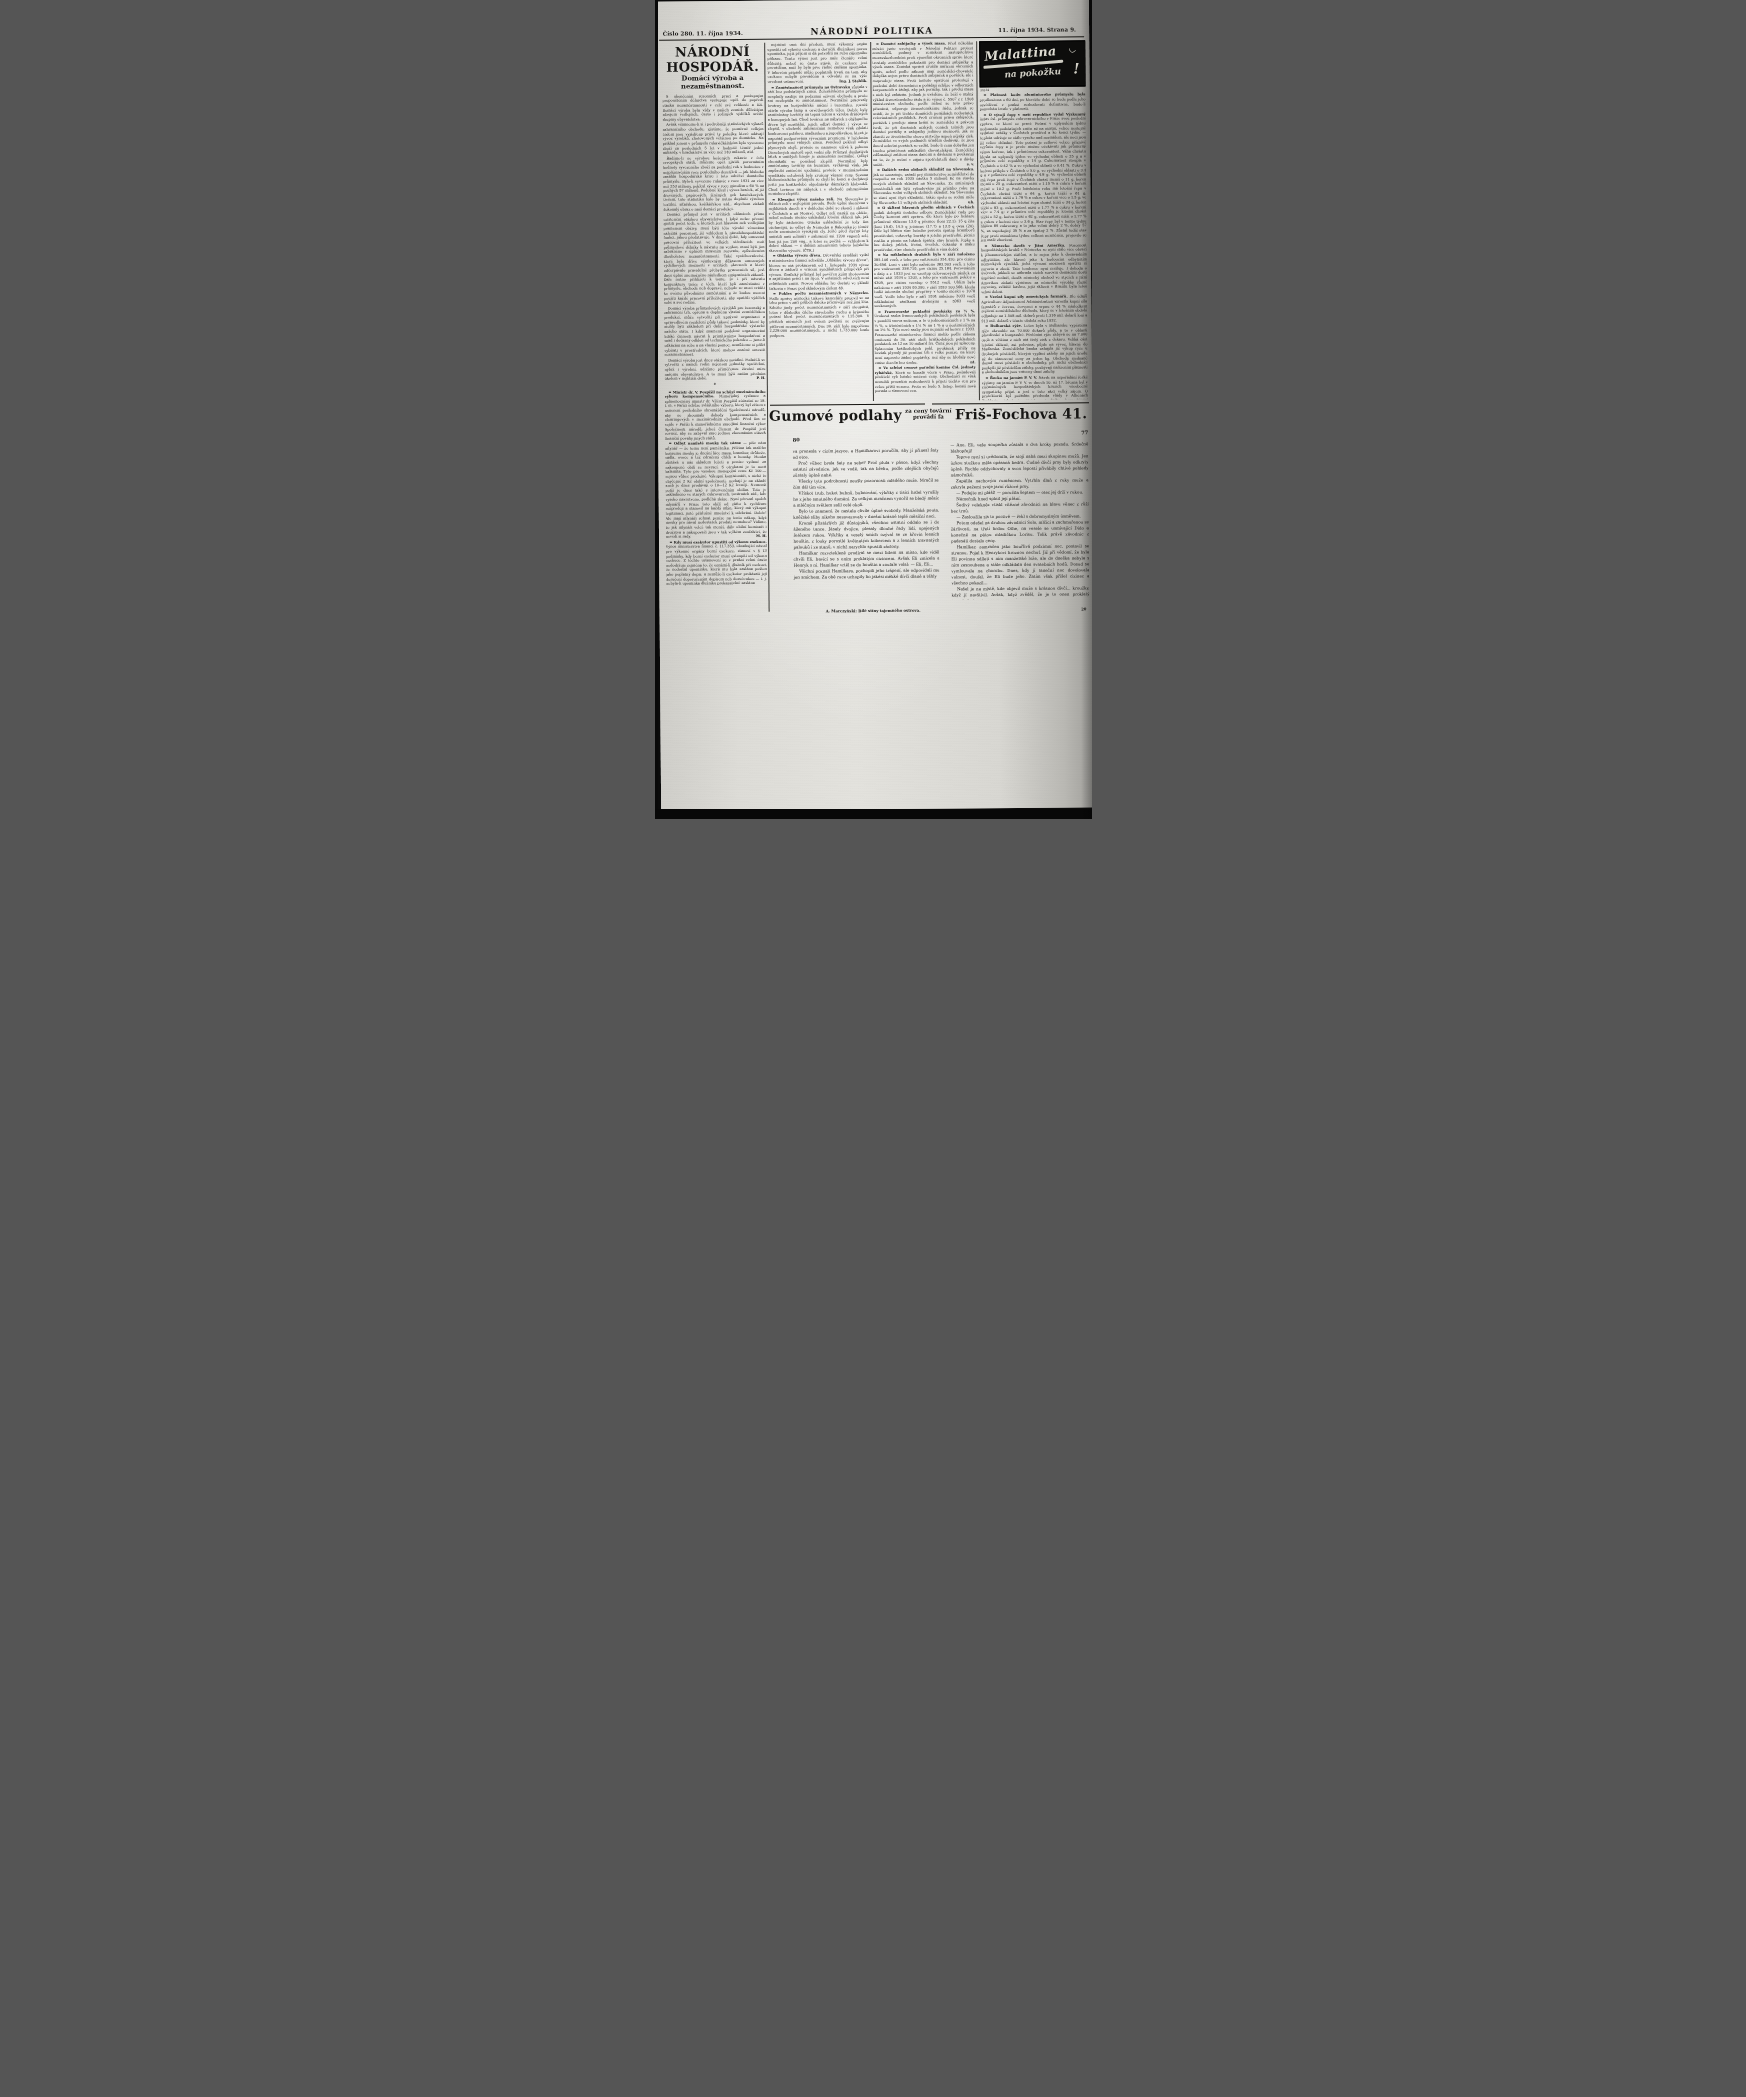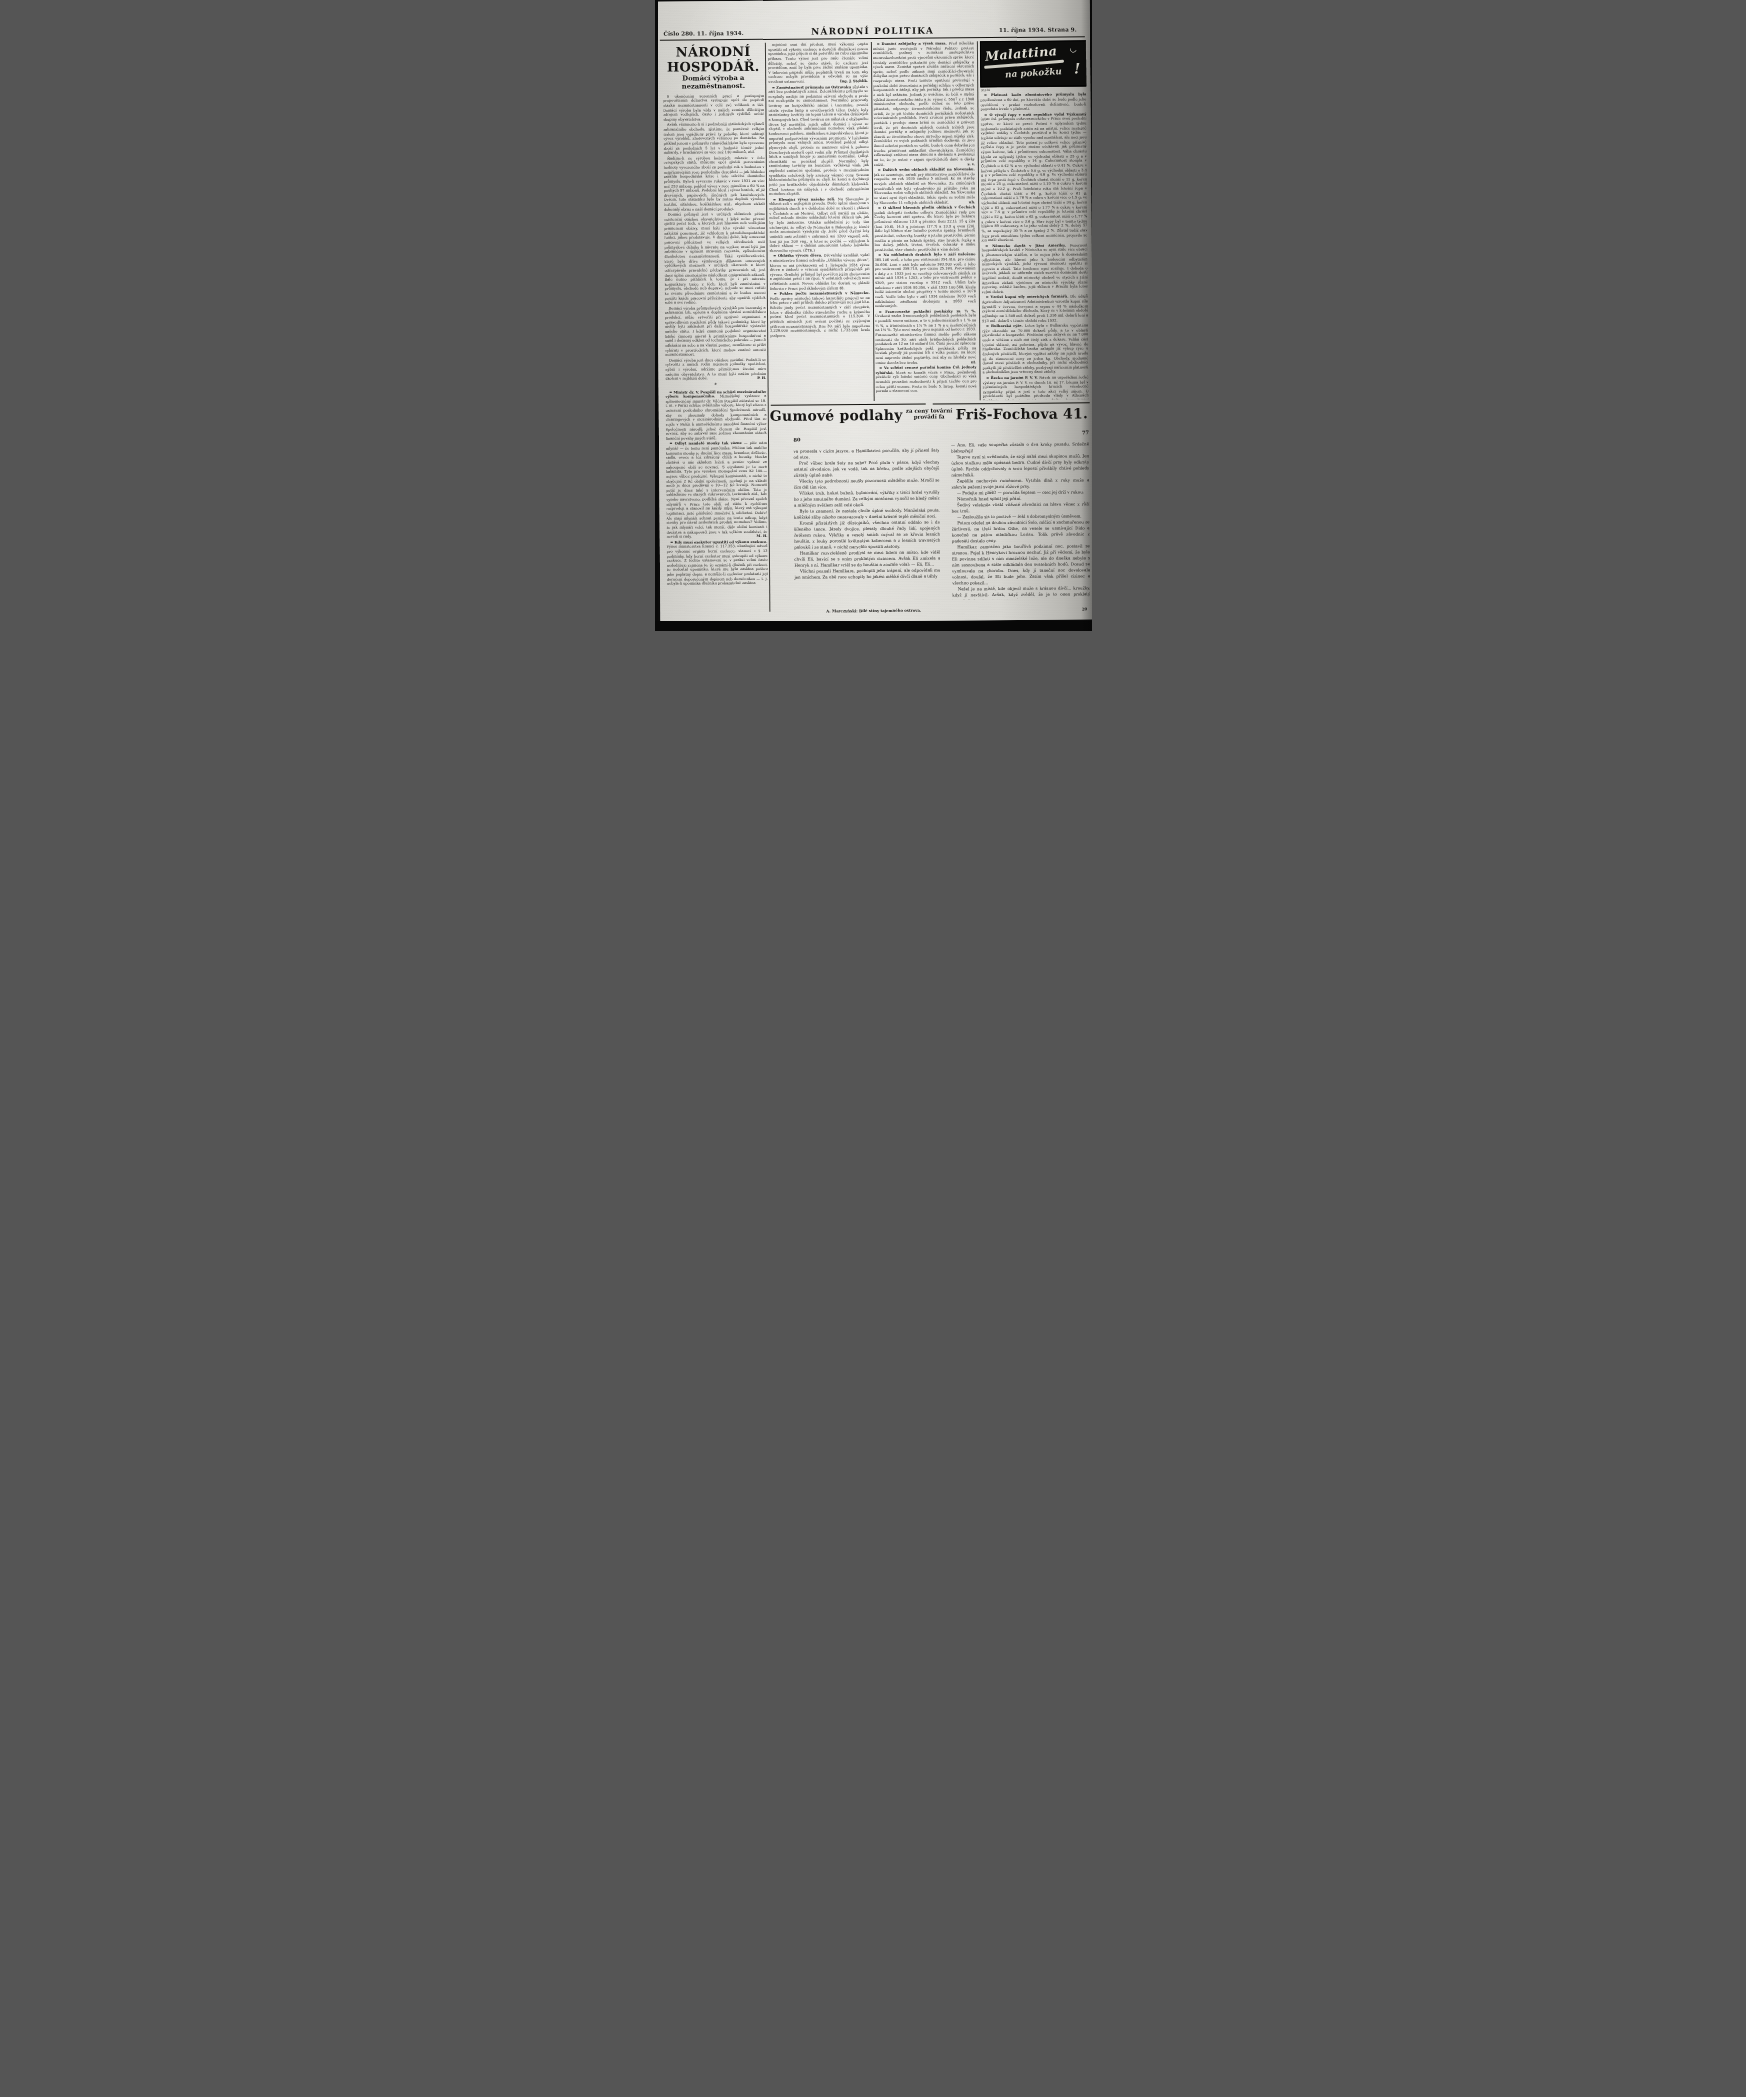--- a/index.html
+++ b/index.html
@@ -1,16 +1,16 @@
 <!DOCTYPE html>
 <html style="font-size:6.7px"><head>
 <meta charset="utf-8">
 <style>
   html,body{margin:0;padding:0;background:#555;}
-  .stage{width:437px;height:631px;position:relative;margin:0 auto;overflow:hidden;
+  .stage{width:437px;height:819px;position:relative;margin:0 auto;overflow:hidden;
          background:#0b0b0b;font-family:"DejaVu Serif", serif;color:#181715;}
   .paper{position:absolute;left:3.4px;top:0;right:0;bottom:10px;
          background:
            radial-gradient(ellipse at 45% 35%, rgba(255,255,255,.55), rgba(255,255,255,0) 60%),
            linear-gradient(90deg,#cfcec9 0%,#dddcd7 18%,#e3e2dd 45%,#d8d7d2 78%,#b9b8b3 93%,#9e9d99 100%),
            #d6d5d0;
          transform:rotate(-0.45deg);transform-origin:50% 50%;overflow:hidden;}
   .grain{position:absolute;inset:0;pointer-events:none;opacity:.25;
          background:repeating-linear-gradient(0deg,rgba(0,0,0,.03) 0 0.8px,rgba(255,255,255,.02) 0.8px 1.7px);}
   

